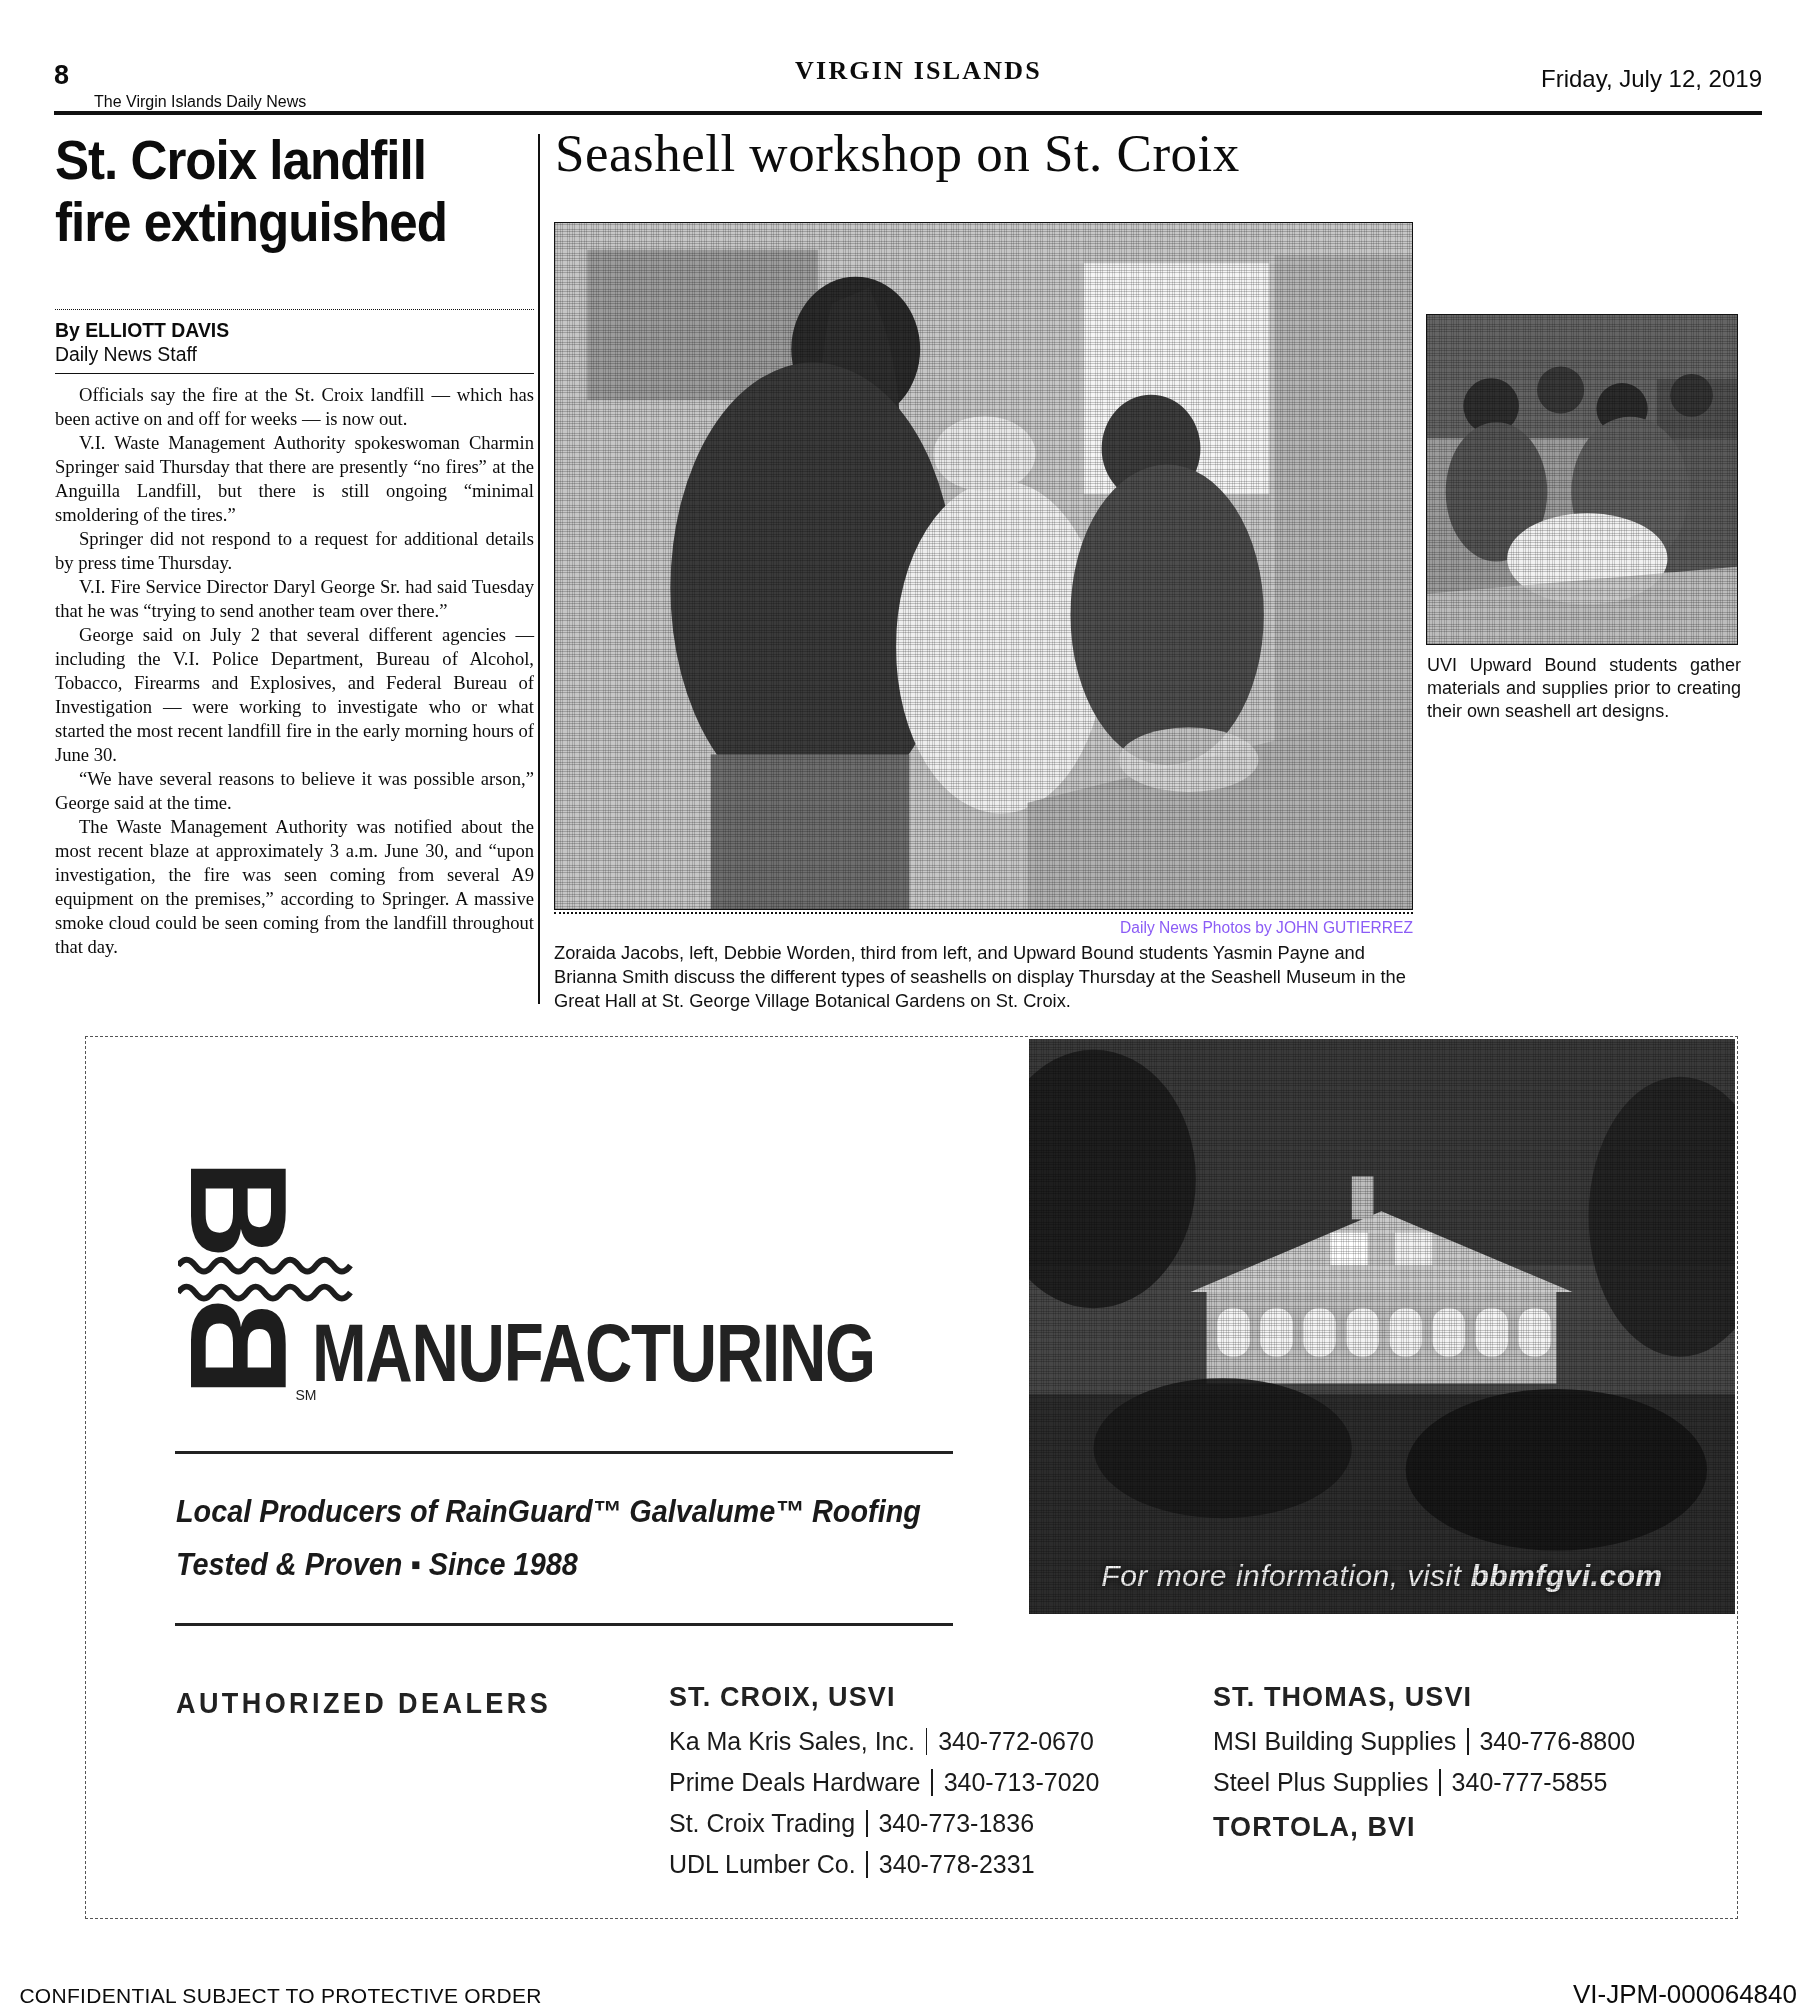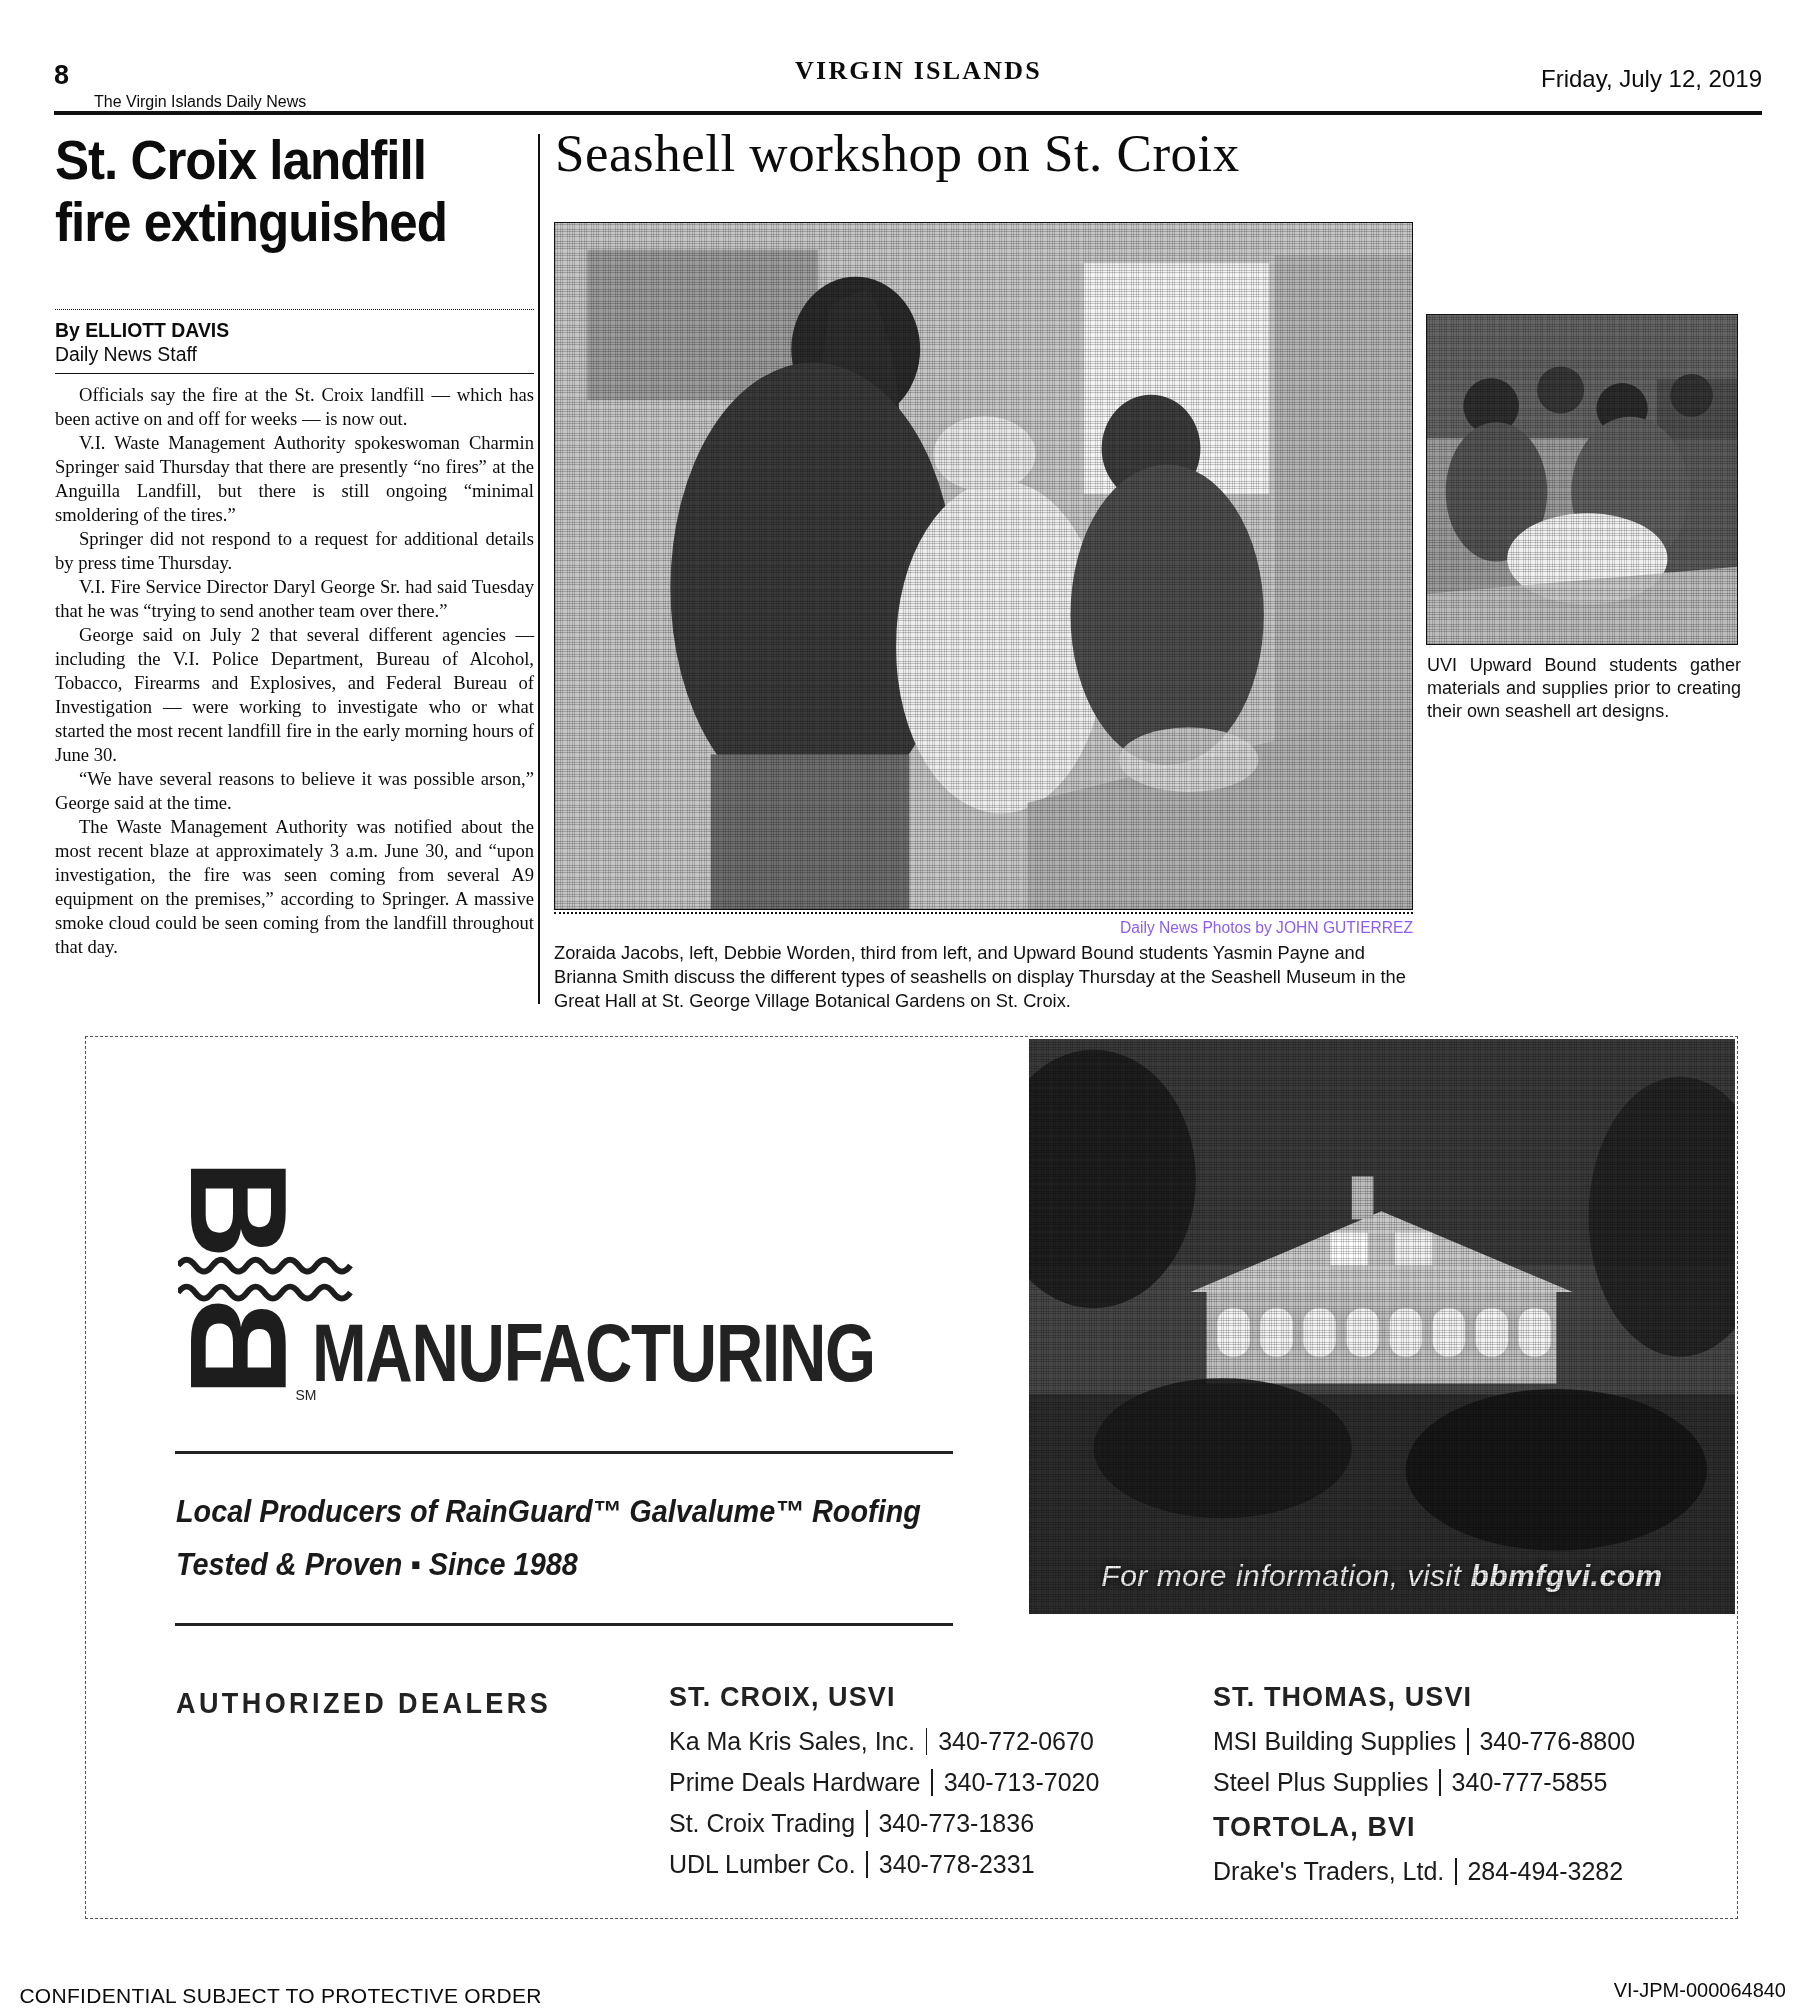--- a/index.html
+++ b/index.html
@@ -64,21 +64,21 @@
   .dealer-row{font-size:25px;line-height:41px;color:#1a1a1a;white-space:nowrap;}
   .dealer-sep{display:inline-block;width:1.6px;height:27px;background:#1a1a1a;
               margin:0 10.8px;vertical-align:-5.4px;}
   .ad-photo{left:943px;top:1.6px;width:706px;height:575px;background:#3f3f3f;overflow:hidden;}
   .ad-photo-text{position:absolute;left:0;right:0;bottom:20.5px;text-align:center;color:#f4f4f4;
                  font-style:italic;font-size:30px;letter-spacing:0.5px;text-shadow:0 0 7.5px rgba(0,0,0,.9);}
   .ad-photo-text b{font-weight:bold;}
 
   
   .footer-left{left:19.4px;top:1984px;font-size:21px;letter-spacing:0.3px;}
-  .footer-right{right:31px;top:1979px;font-size:20px;}
+  .footer-right{right:20px;top:1979px;font-size:26px;}
 </style>
 </head>
 <body>
 
 <div id="page">
 
   <div class="abs page-num">8</div>
   <div class="abs paper-name">The Virgin Islands Daily News</div>
   <div class="abs section-title">VIRGIN ISLANDS</div>
   <div class="abs issue-date">Friday, July 12, 2019</div>
@@ -185,23 +185,20 @@
 
     <div class="abs dealer-col2">
       <p class="dealer-city">ST. THOMAS, USVI</p>
       <div class="dealer-row">
         <span>MSI Building Supplies</span><span class="dealer-sep"></span><span>340-776-8800</span>
       </div>
       <div class="dealer-row">
         <span>Steel Plus Supplies</span><span class="dealer-sep"></span><span>340-777-5855</span>
       </div>
       <p class="dealer-city gap">TORTOLA, BVI</p>
-      <div class="dealer-row">
-        <span>Drake's Traders, Ltd.</span><span class="dealer-sep"></span><span>284-494-3282</span>
-      </div>
     </div>
 
     <div class="abs ad-photo halftone">
       <svg class="photo-svg" viewBox="0 0 1312 1068" preserveAspectRatio="none">
         <rect x="0" y="0" width="1312" height="1068" fill="#474747"></rect>
         <rect x="0" y="0" width="1312" height="420" fill="#3a3a3a"></rect>
         <ellipse cx="120" cy="260" rx="190" ry="240" fill="#1c1c1c" opacity="0.9"></ellipse>
         <ellipse cx="1210" cy="330" rx="170" ry="260" fill="#202020" opacity="0.85"></ellipse>
         <polygon points="300,470 655,320 1010,470" fill="#d9d9d9" opacity="0.9"></polygon>
         <rect x="600" y="255" width="40" height="80" fill="#bdbdbd"></rect>

